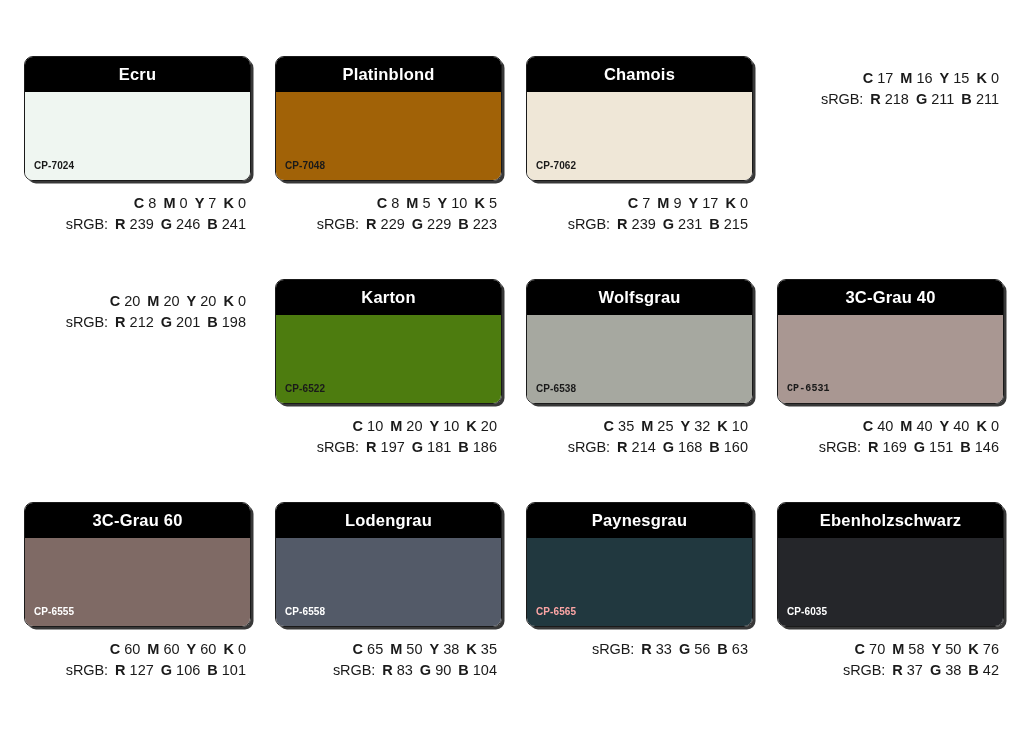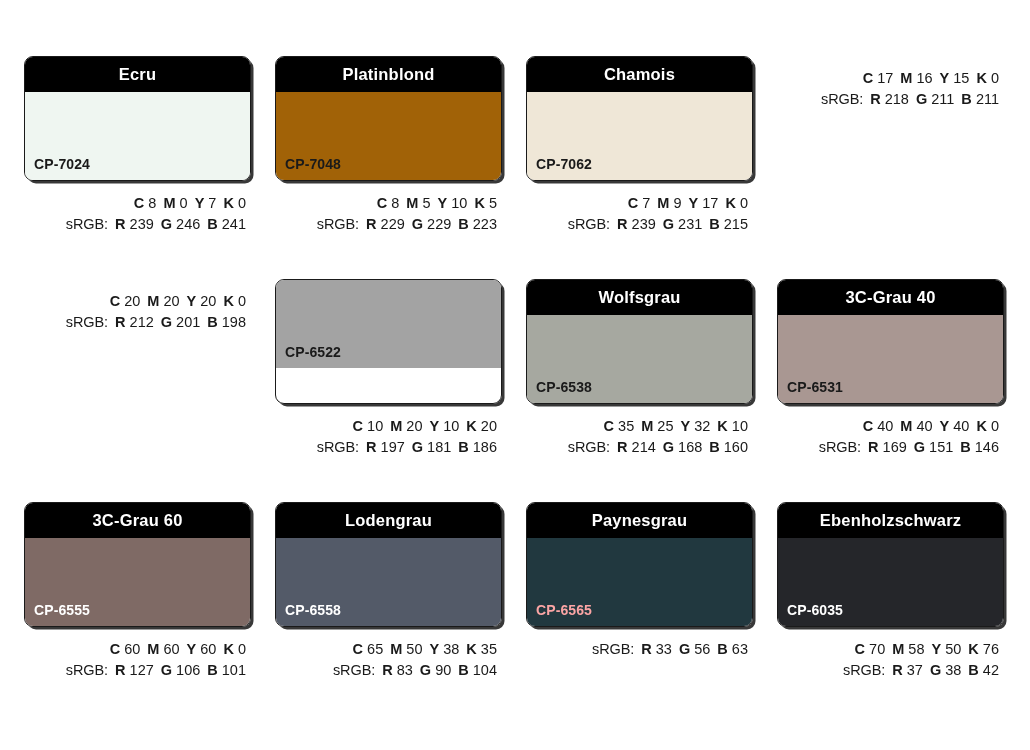--- a/index.html
+++ b/index.html
@@ -61,21 +61,21 @@
   .card-body {
     position: relative;
     height: 88px;
     box-sizing: border-box;
   }
 
   .card-code {
     position: absolute;
     left: 9px;
     bottom: 9px;
-    font-size: 14px;
+    font-size: 10px;
     font-weight: bold;
     line-height: 1;
     letter-spacing: 0.1px;
     white-space: nowrap;
   }
 
   .card-info {
     margin-top: 12px;
     padding-left: 3px;
     color: #1a1a1a;
@@ -156,21 +156,24 @@
       </div>
     </div>
     <div class="card-cell">
       <div class="card-info">
         <div class="info-line"><span class="lbl">C</span> <span class="val">20</span><span class="sp"></span><span class="lbl">M</span> <span class="val">20</span><span class="sp"></span><span class="lbl">Y</span> <span class="val">20</span><span class="sp"></span><span class="lbl">K</span> <span class="val">0</span><span class="sp"></span></div>
         <div class="info-line"><span class="srgb">sRGB:</span><span class="sp"></span><span class="lbl">R</span> <span class="val">212</span><span class="sp"></span><span class="lbl">G</span> <span class="val">201</span><span class="sp"></span><span class="lbl">B</span> <span class="val">198</span><span class="sp"></span></div>
       </div>
     </div>
     <div class="card-cell">
       <div class="swatch-card">
-        <div class="card-body" style="background: #a3a3a3;">
+        <div class="card-header">
+          <span class="card-title">Karton</span>
+        </div>
+        <div class="card-body" style="background: #4d7c0f;">
           <div class="card-code" style="color: rgb(26, 26, 26);">CP-6522</div>
         </div>
       </div>
       <div class="card-info">
         <div class="info-line"><span class="lbl">C</span> <span class="val">10</span><span class="sp"></span><span class="lbl">M</span> <span class="val">20</span><span class="sp"></span><span class="lbl">Y</span> <span class="val">10</span><span class="sp"></span><span class="lbl">K</span> <span class="val">20</span><span class="sp"></span></div>
         <div class="info-line"><span class="srgb">sRGB:</span><span class="sp"></span><span class="lbl">R</span> <span class="val">197</span><span class="sp"></span><span class="lbl">G</span> <span class="val">181</span><span class="sp"></span><span class="lbl">B</span> <span class="val">186</span><span class="sp"></span></div>
       </div>
     </div>
     <div class="card-cell">
       <div class="swatch-card">
@@ -185,21 +188,21 @@
         <div class="info-line"><span class="lbl">C</span> <span class="val">35</span><span class="sp"></span><span class="lbl">M</span> <span class="val">25</span><span class="sp"></span><span class="lbl">Y</span> <span class="val">32</span><span class="sp"></span><span class="lbl">K</span> <span class="val">10</span><span class="sp"></span></div>
         <div class="info-line"><span class="srgb">sRGB:</span><span class="sp"></span><span class="lbl">R</span> <span class="val">214</span><span class="sp"></span><span class="lbl">G</span> <span class="val">168</span><span class="sp"></span><span class="lbl">B</span> <span class="val">160</span><span class="sp"></span></div>
       </div>
     </div>
     <div class="card-cell">
       <div class="swatch-card">
         <div class="card-header">
           <span class="card-title">3C-Grau 40</span>
         </div>
         <div class="card-body" style="background: rgb(169, 151, 146);">
-          <div class="card-code" style="color: rgb(26, 26, 26);">CP-6531</div>
+          <div class="card-code" style="color: rgb(26, 26, 26); font-family: Liberation Mono, monospace;">CP-6531</div>
         </div>
       </div>
       <div class="card-info">
         <div class="info-line"><span class="lbl">C</span> <span class="val">40</span><span class="sp"></span><span class="lbl">M</span> <span class="val">40</span><span class="sp"></span><span class="lbl">Y</span> <span class="val">40</span><span class="sp"></span><span class="lbl">K</span> <span class="val">0</span><span class="sp"></span></div>
         <div class="info-line"><span class="srgb">sRGB:</span><span class="sp"></span><span class="lbl">R</span> <span class="val">169</span><span class="sp"></span><span class="lbl">G</span> <span class="val">151</span><span class="sp"></span><span class="lbl">B</span> <span class="val">146</span><span class="sp"></span></div>
       </div>
     </div>
     <div class="card-cell">
       <div class="swatch-card">
         <div class="card-header">

